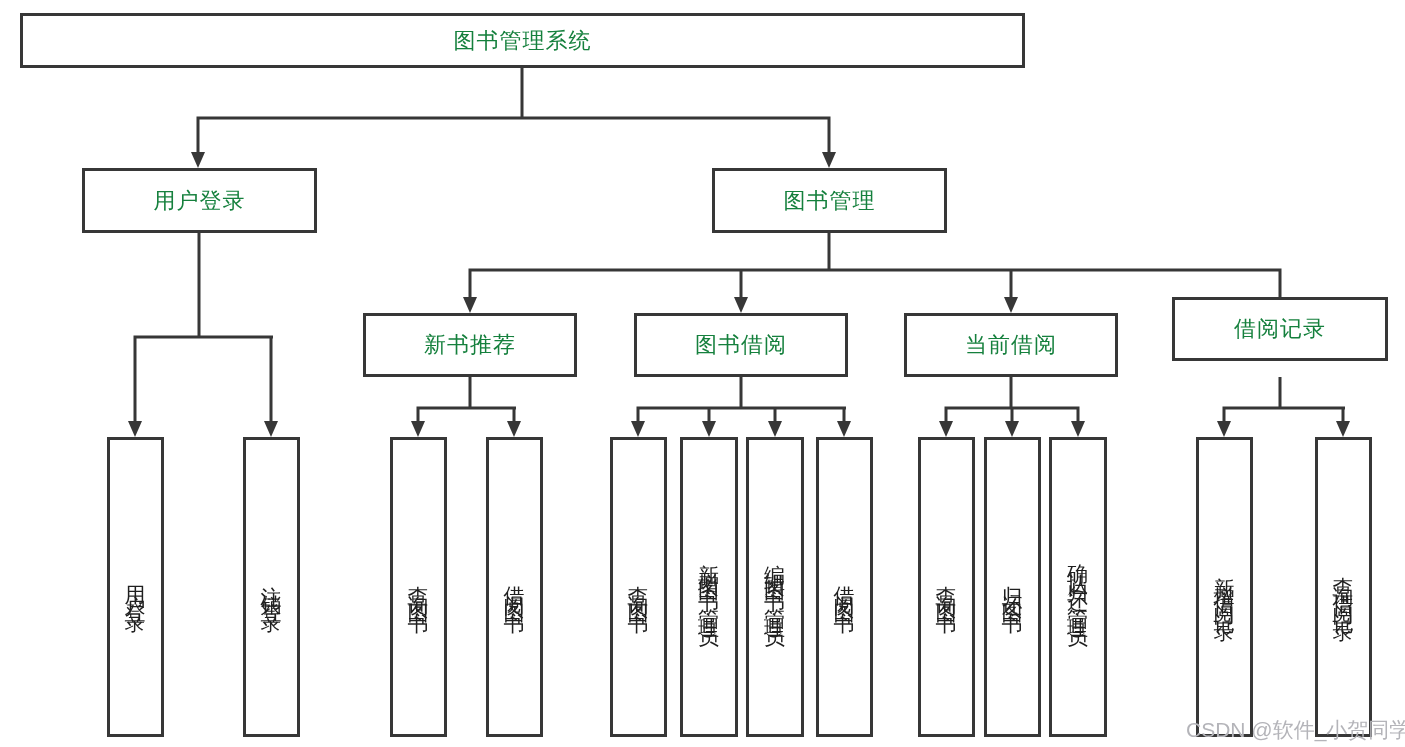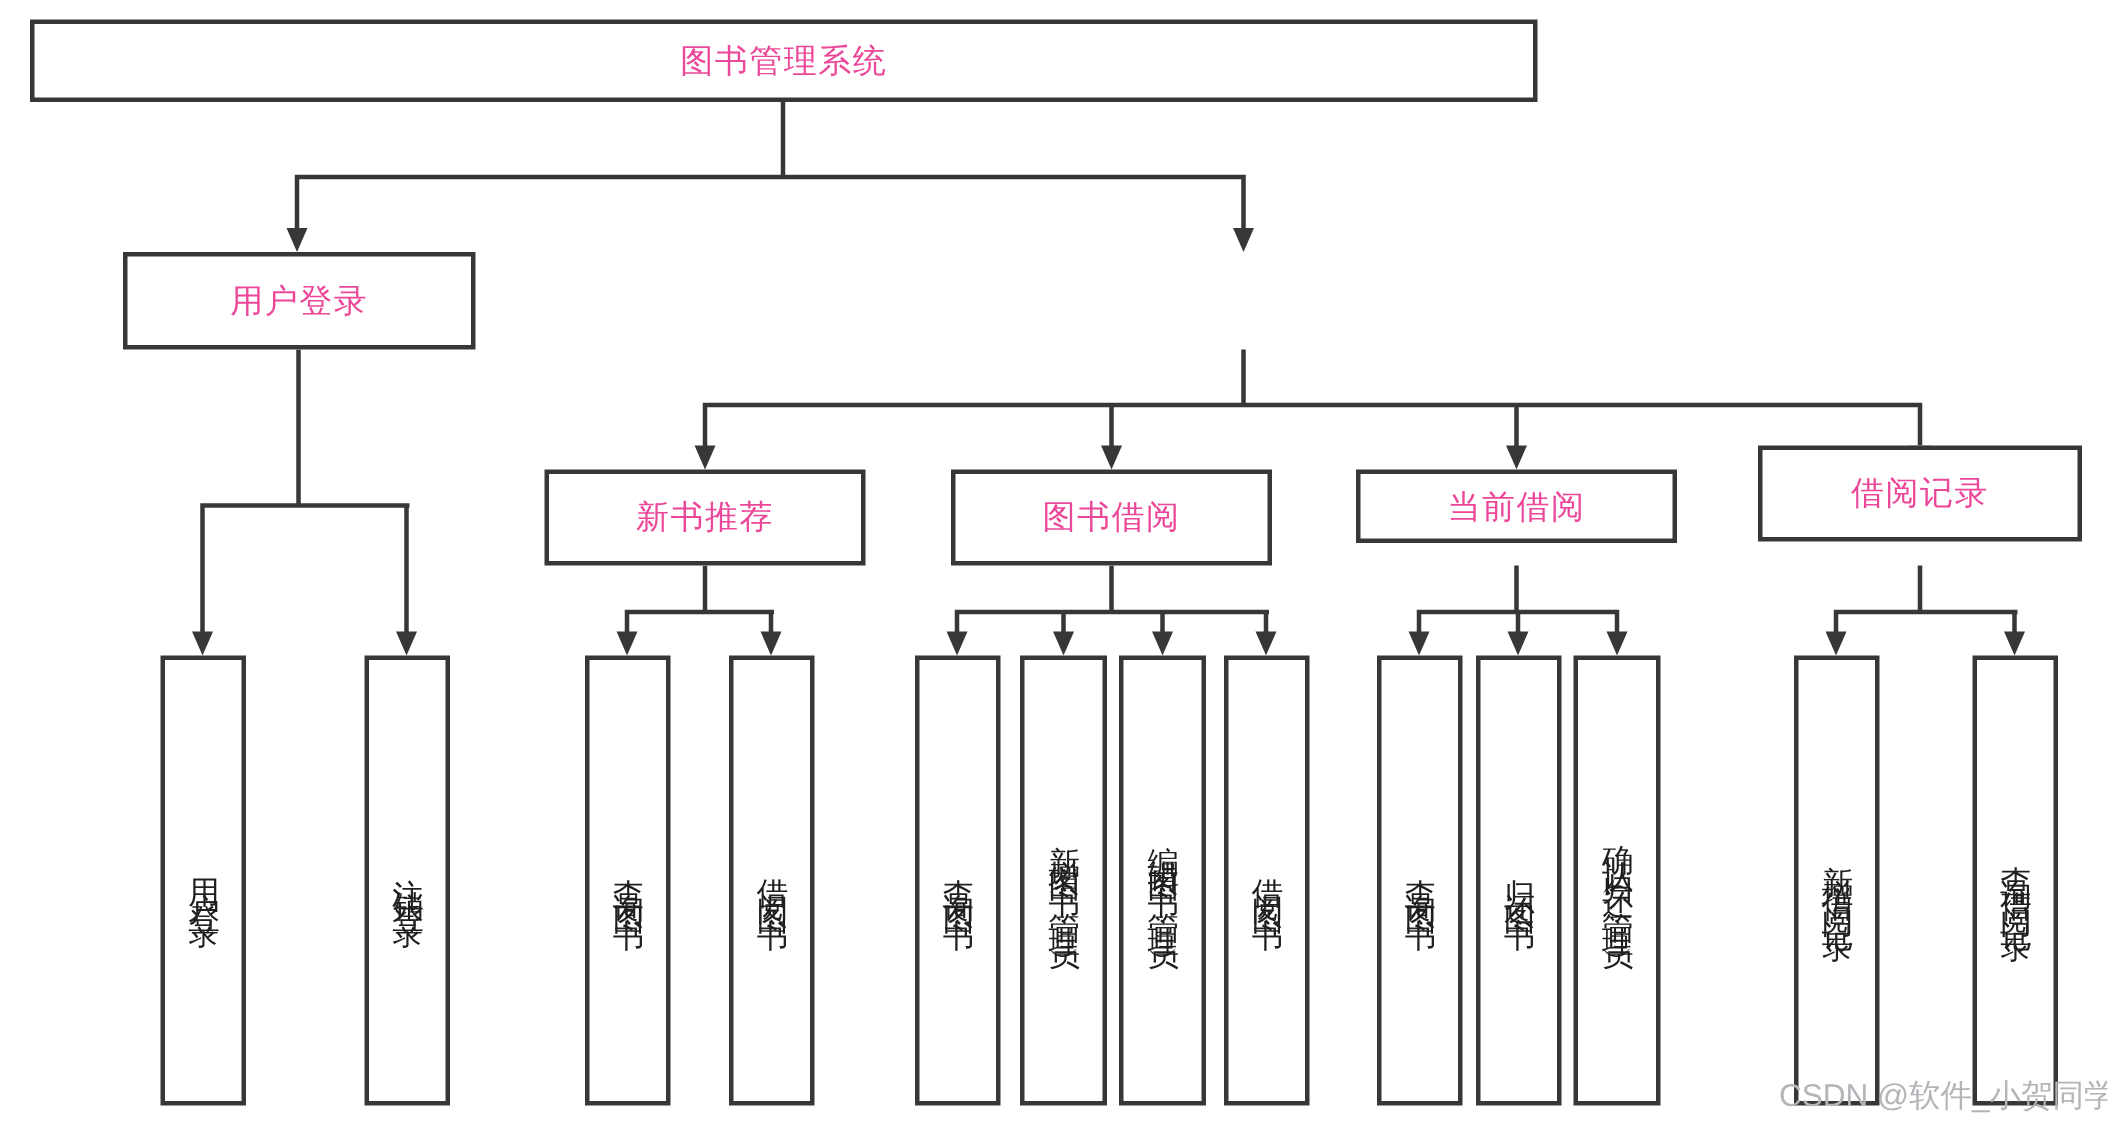--- a/index.html
+++ b/index.html
@@ -26,21 +26,21 @@
     box-sizing: border-box;
     background: #ffffff;
     border: 3px solid #373737;
     display: flex;
     align-items: center;
     justify-content: center;
     z-index: 2;
   }
   .hbox {
     font-size: 22px;
-    color: #ec4899;
+    color: #15803d;
     letter-spacing: 1px;
     white-space: nowrap;
   }
   .vbox {
     top: 437px;
     width: 57px;
     height: 300px;
   }
   .vtext {
     writing-mode: vertical-lr;
@@ -106,28 +106,31 @@
     </g>
   </svg>
 
   <div class="hbox" style="left:20px; top:13px; width:1005px; height:55px;">
     <span>图书管理系统</span>
   </div>
 
   <div class="hbox" style="left:82px; top:168px; width:235px; height:65px;">
     <span>用户登录</span>
   </div>
+  <div class="hbox" style="left:712px; top:168px; width:235px; height:65px;">
+    <span>图书管理</span>
+  </div>
 
   <div class="hbox" style="left:634px; top:313px; width:214px; height:64px;">
     <span>图书借阅</span>
   </div>
   <div class="hbox" style="left:363px; top:313px; width:214px; height:64px;">
     <span>新书推荐</span>
   </div>
-  <div class="hbox" style="left:904px; top:313px; width:214px; height:49px;">
+  <div class="hbox" style="left:904px; top:313px; width:214px; height:64px;">
     <span>当前借阅</span>
   </div>
   <div class="hbox" style="left:1172px; top:297px; width:216px; height:64px;justify-content:center;">
     <span>借阅记录</span>
   </div>
 
   <div class="vbox" style="left:107px;">
     <span class="vtext">用户登录</span>
   </div>
   <div class="vbox" style="left:243px;">

